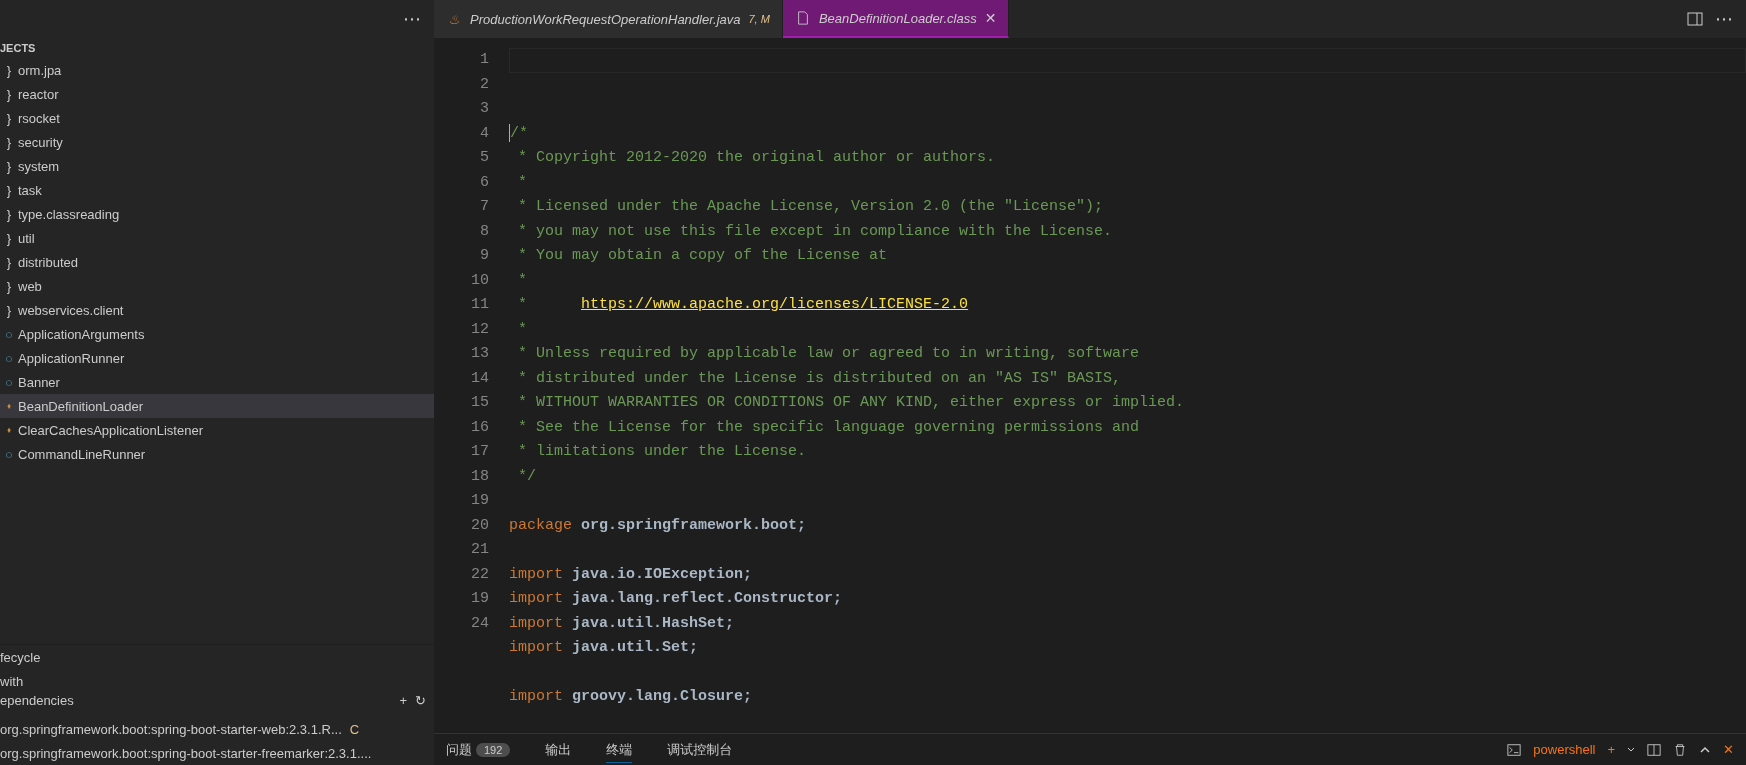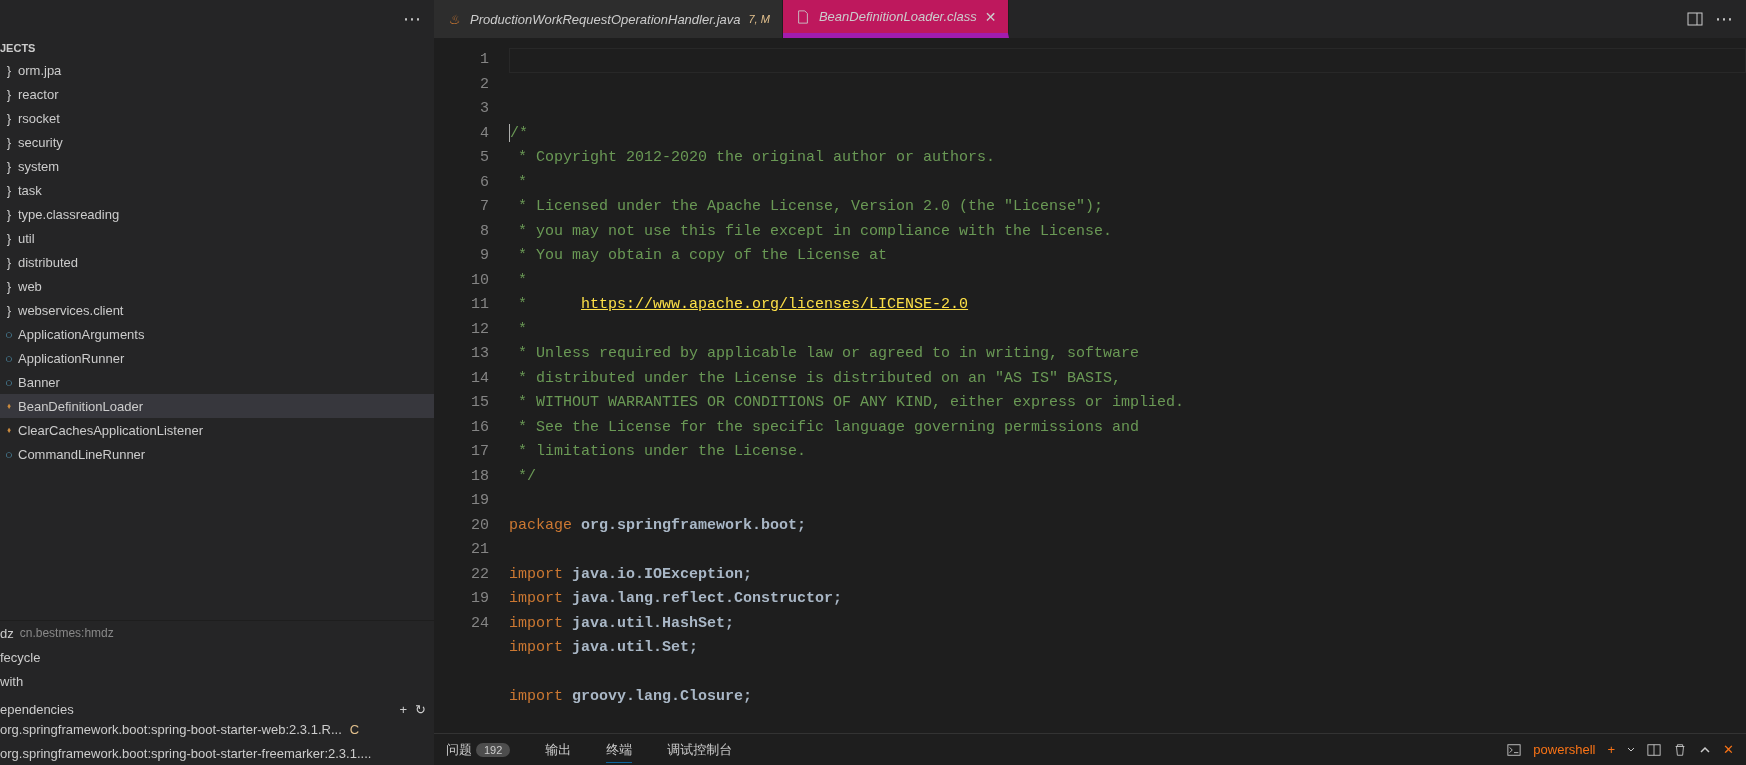--- a/index.html
+++ b/index.html
@@ -10,29 +10,29 @@
 .dots { color:#cccccc; font-size:18px; letter-spacing:1px; cursor:pointer; }
 .section-label { font-size:11px; padding:4px 0; font-weight:600; color:#cccccc; }
 .tree { flex:1; overflow:hidden; }
 .tree-item { display:flex; align-items:center; height:24px; font-size:13px; padding-left:3px; cursor:pointer; }
 .tree-item.selected { background:#37373d; }
 .ti-icon { width:12px; display:inline-flex; justify-content:center; margin-right:3px; font-size:13px; color:#cccccc; }
 .ti-icon.blue { color:#519aba; }
 .ti-icon.orange { color:#cb8b3f; }
 .lower { border-top:1px solid #1e1e1e; }
 .lower-item { display:flex; align-items:center; height:24px; font-size:13px; padding:0 4px 0 0; cursor:pointer; color:#cccccc; }
-.dep-hdr { display:flex; align-items:flex-end; justify-content:space-between; padding-right:8px; }
+.dep-hdr { display:flex; align-items:flex-start; justify-content:space-between; padding-right:8px; }
 .dep-actions { display:flex; gap:8px; color:#cccccc; }
 .dep-item { font-size:13px; color:#cccccc; height:24px; display:flex; align-items:center; overflow:hidden; white-space:nowrap; }
 .dep-item .suffix { color:#e2c08d; margin-left:8px; }
 .pkg { color:#888888; margin-left:6px; font-size:12px; }
 .main { flex:1; display:flex; flex-direction:column; background:#1e1e1e; }
 .tabs { height:38px; display:flex; align-items:stretch; background:#252526; }
 .tab { display:flex; align-items:center; padding:0 12px; background:#2d2d2d; font-size:13px; cursor:pointer; gap:8px; border-right:1px solid #1e1e1e; }
-.tab.active { background:#be185d; border-bottom:5px solid #a21caf;text-align:center; }
+.tab.active { background:#701a75; border-bottom:2px solid #a21caf;text-align:center; }
 .tab.inactive { font-style:italic; }
 .tab-icon { width:16px; height:16px; display:flex; align-items:center; justify-content:center; font-size:13px; }
 .tab-icon.java { color:#cc7832; }
 .tab-icon.file { color:#cccccc; }
 .tab-label { font-style:italic; }
 .tab-badge { font-size:11px; color:#e2c08d; }
 .tab-close { color:#cccccc; font-size:14px; }
 .tabs-right { margin-left:auto; display:flex; align-items:center; gap:12px; padding:0 12px; color:#cccccc; }
 .editor { flex:1; display:flex; overflow:hidden; font-family:'Consolas','Courier New',monospace; font-size:15px; line-height:24.5px; }
 .gutter { width:75px; text-align:right; padding-right:20px; color:#858585; padding-top:10px; user-select:none; }
@@ -127,24 +127,20 @@
           <span class="ti-icon orange">⬪</span>
           <span>ClearCachesApplicationListener</span>
         </div>
         <div class="tree-item">
           <span class="ti-icon blue">○</span>
           <span>CommandLineRunner</span>
         </div>
       </div>
     <div class="lower" id="lower">
         <div class="lower-item">
-          <span>dz</span>
-          <span class="pkg">cn.bestmes:hmdz</span>
-        </div>
-        <div class="lower-item">
           <span>fecycle</span>
         </div>
         <div class="lower-item">
           <span>with</span>
         </div>
         <div class="lower-item dep-hdr">
           <span>ependencies</span>
           <span class="dep-actions">
             <span>+</span>
             <span>↻</span>

